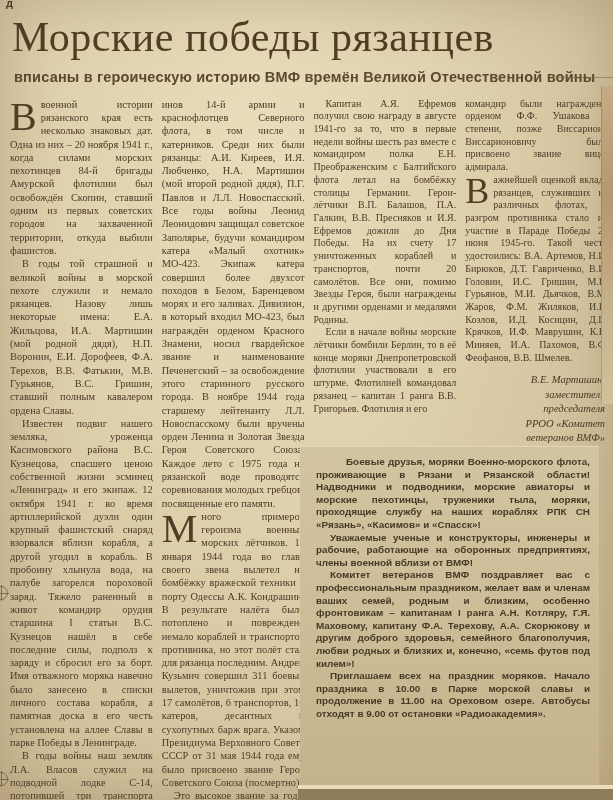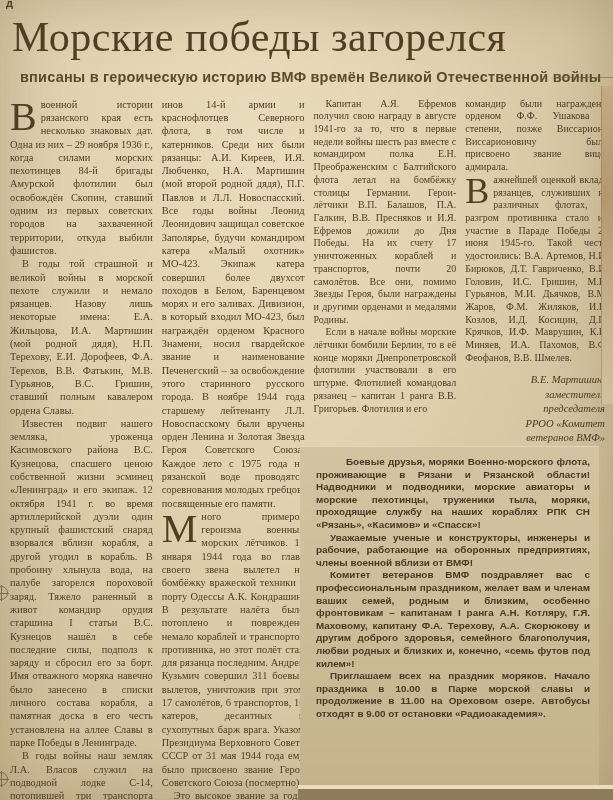--- a/index.html
+++ b/index.html
@@ -17,21 +17,21 @@
     position:absolute;left:6px;top:-3px;
     font-family:"Liberation Sans",sans-serif;font-weight:bold;
     font-size:11px;color:#4a3a28;
   }
   .masthead{padding:16px 10px 0 12px;}
   .title{
     font-size:42px;line-height:1.04;font-weight:normal;
     color:#513c24;letter-spacing:.5px;margin:0;
   }
   .subtitle{
-    margin:9px 0 0 8px;
+    margin:9px 0 0 2px;
     font-family:"Liberation Sans",sans-serif;font-weight:bold;
     font-size:14.5px;color:#5d4830;letter-spacing:.2px;
   }
   .columns{
     display:flex;gap:9px;
     padding:13px 5px 0 10px;
     text-align:justify;
   }
   .col{flex:1 1 0;min-width:0;}
   .c12{font-size:10.4px;line-height:13.3px;}
@@ -88,29 +88,29 @@
 
 <div class="page">
 
   <span class="corner-mark">д</span>
   <span class="regmark rm1"></span>
   <span class="regmark rm2"></span>
   <div class="top-rule"></div>
   <div class="photo-strip"></div>
 
   <div class="masthead">
-    <h1 class="title">Морские победы загорелся</h1>
+    <h1 class="title">Морские победы рязанцев</h1>
     <div class="subtitle">вписаны в героическую историю ВМФ времён Великой Отечественной войны</div>
   </div>
 
   <div class="columns">
 
     <div class="col c12">
-      <p class="noindent"><span class="dropcap">В</span><span>военной истории рязанского края есть несколько знаковых дат. Одна из них – 29 ноября 1936 г., когда силами морских пехотинцев 84-й бригады Амурской флотилии был освобождён Скопин, ставший одним из первых советских городов на захваченной территории, откуда выбили фашистов.</span></p>
-      <p>В годы той страшной и великой войны в морской пехоте служили и немало рязанцев. Назову лишь некоторые имена: Е.А. Жильцова, И.А. Мартишин (мой родной дядя), Н.П. Терехову, Е.И. Дорофеев, Ф.А. Терехов, В.В. Фатькин, М.В. Гурьянов, В.С. Гришин, ставший полным кавалером ордена Славы.</p>
+      <p class="noindent"><span class="dropcap">В</span><span>военной истории рязанского края есть несколько знаковых дат. Одна из них – 20 ноября 1941 г., когда силами морских пехотинцев 84-й бригады Амурской флотилии был освобождён Скопин, ставший одним из первых советских городов на захваченной территории, откуда выбили фашистов.</span></p>
+      <p>В годы той страшной и великой войны в морской пехоте служили и немало рязанцев. Назову лишь некоторые имена: Е.А. Жильцова, И.А. Мартишин (мой родной дядя), Н.П. Воронин, Е.И. Дорофеев, Ф.А. Терехов, В.В. Фатькин, М.В. Гурьянов, В.С. Гришин, ставший полным кавалером ордена Славы.</p>
       <p>Известен подвиг нашего земляка, уроженца Касимовского района В.С. Кузнецова, спасшего ценою собственной жизни эсминец «Ленинград» и его экипаж. 12 октября 1941 г. во время артиллерийской дуэли один крупный фашистский снаряд взорвался вблизи корабля, а другой угодил в корабль. В пробоину хлынула вода, на палубе загорелся пороховой заряд. Тяжело раненный в живот командир орудия старшина I статьи В.С. Кузнецов нашёл в себе последние силы, подполз к заряду и сбросил его за борт. Имя отважного моряка навечно было занесено в списки личного состава корабля, а памятная доска в его честь установлена на аллее Славы в парке Победы в Ленинграде.</p>
       <p>В годы войны наш земляк Л.А. Власов служил на подводной лодке С-14, потопившей три транспорта противника. 128 рязанцев-подводников приняли героическую смерть в пучинах морей и океанов.</p>
 
     </div>
 
     <div class="col c12">
       <p class="noindent">инов 14-й армии и краснофлотцев Северного флота, в том числе и катерников. Среди них были рязанцы: А.И. Киреев, И.Я. Любченко, Н.А. Мартишин (мой второй родной дядя), П.Г. Павлов и Л.Л. Новоспасский. Все годы войны Леонид Леонидович защищал советское Заполярье, будучи командиром катера «Малый охотник» МО-423. Экипаж катера совершил более двухсот походов в Белом, Баренцевом морях и его заливах. Дивизион, в который входил МО-423, был награждён орденом Красного Знамени, носил гвардейское звание и наименование Печенегский – за освобождение этого старинного русского города. В ноябре 1944 года старшему лейтенанту Л.Л. Новоспасскому были вручены орден Ленина и Золотая Звезда Героя Советского Союза. Каждое лето с 1975 года на рязанской воде проводятся соревнования молодых гребцов, посвященные его памяти.</p>
       <p class="noindent"><span class="dropcap">М</span><span>ного примеров героизма военных морских лётчиков. 11 января 1944 года во главе своего звена вылетел на бомбёжку вражеской техники в порту Одессы А.К. Кондрашин. В результате налёта было потоплено и повреждено немало кораблей и транспортов противника, но этот полёт стал для рязанца последним. Андрей Кузьмич совершил 311 боевых вылетов, уничтожив при этом 17 самолётов, 6 транспортов, 16 катеров, десантных и сухопутных барж врага. Указом Президиума Верховного Совета СССР от 31 мая 1944 года ему было присвоено звание Героя Советского Союза (посмертно).</span></p>
       <p>Это высокое звание за годы войны было присвоено шестерым рязанцам – морским лётчикам. Все они служи-</p>
     </div>

